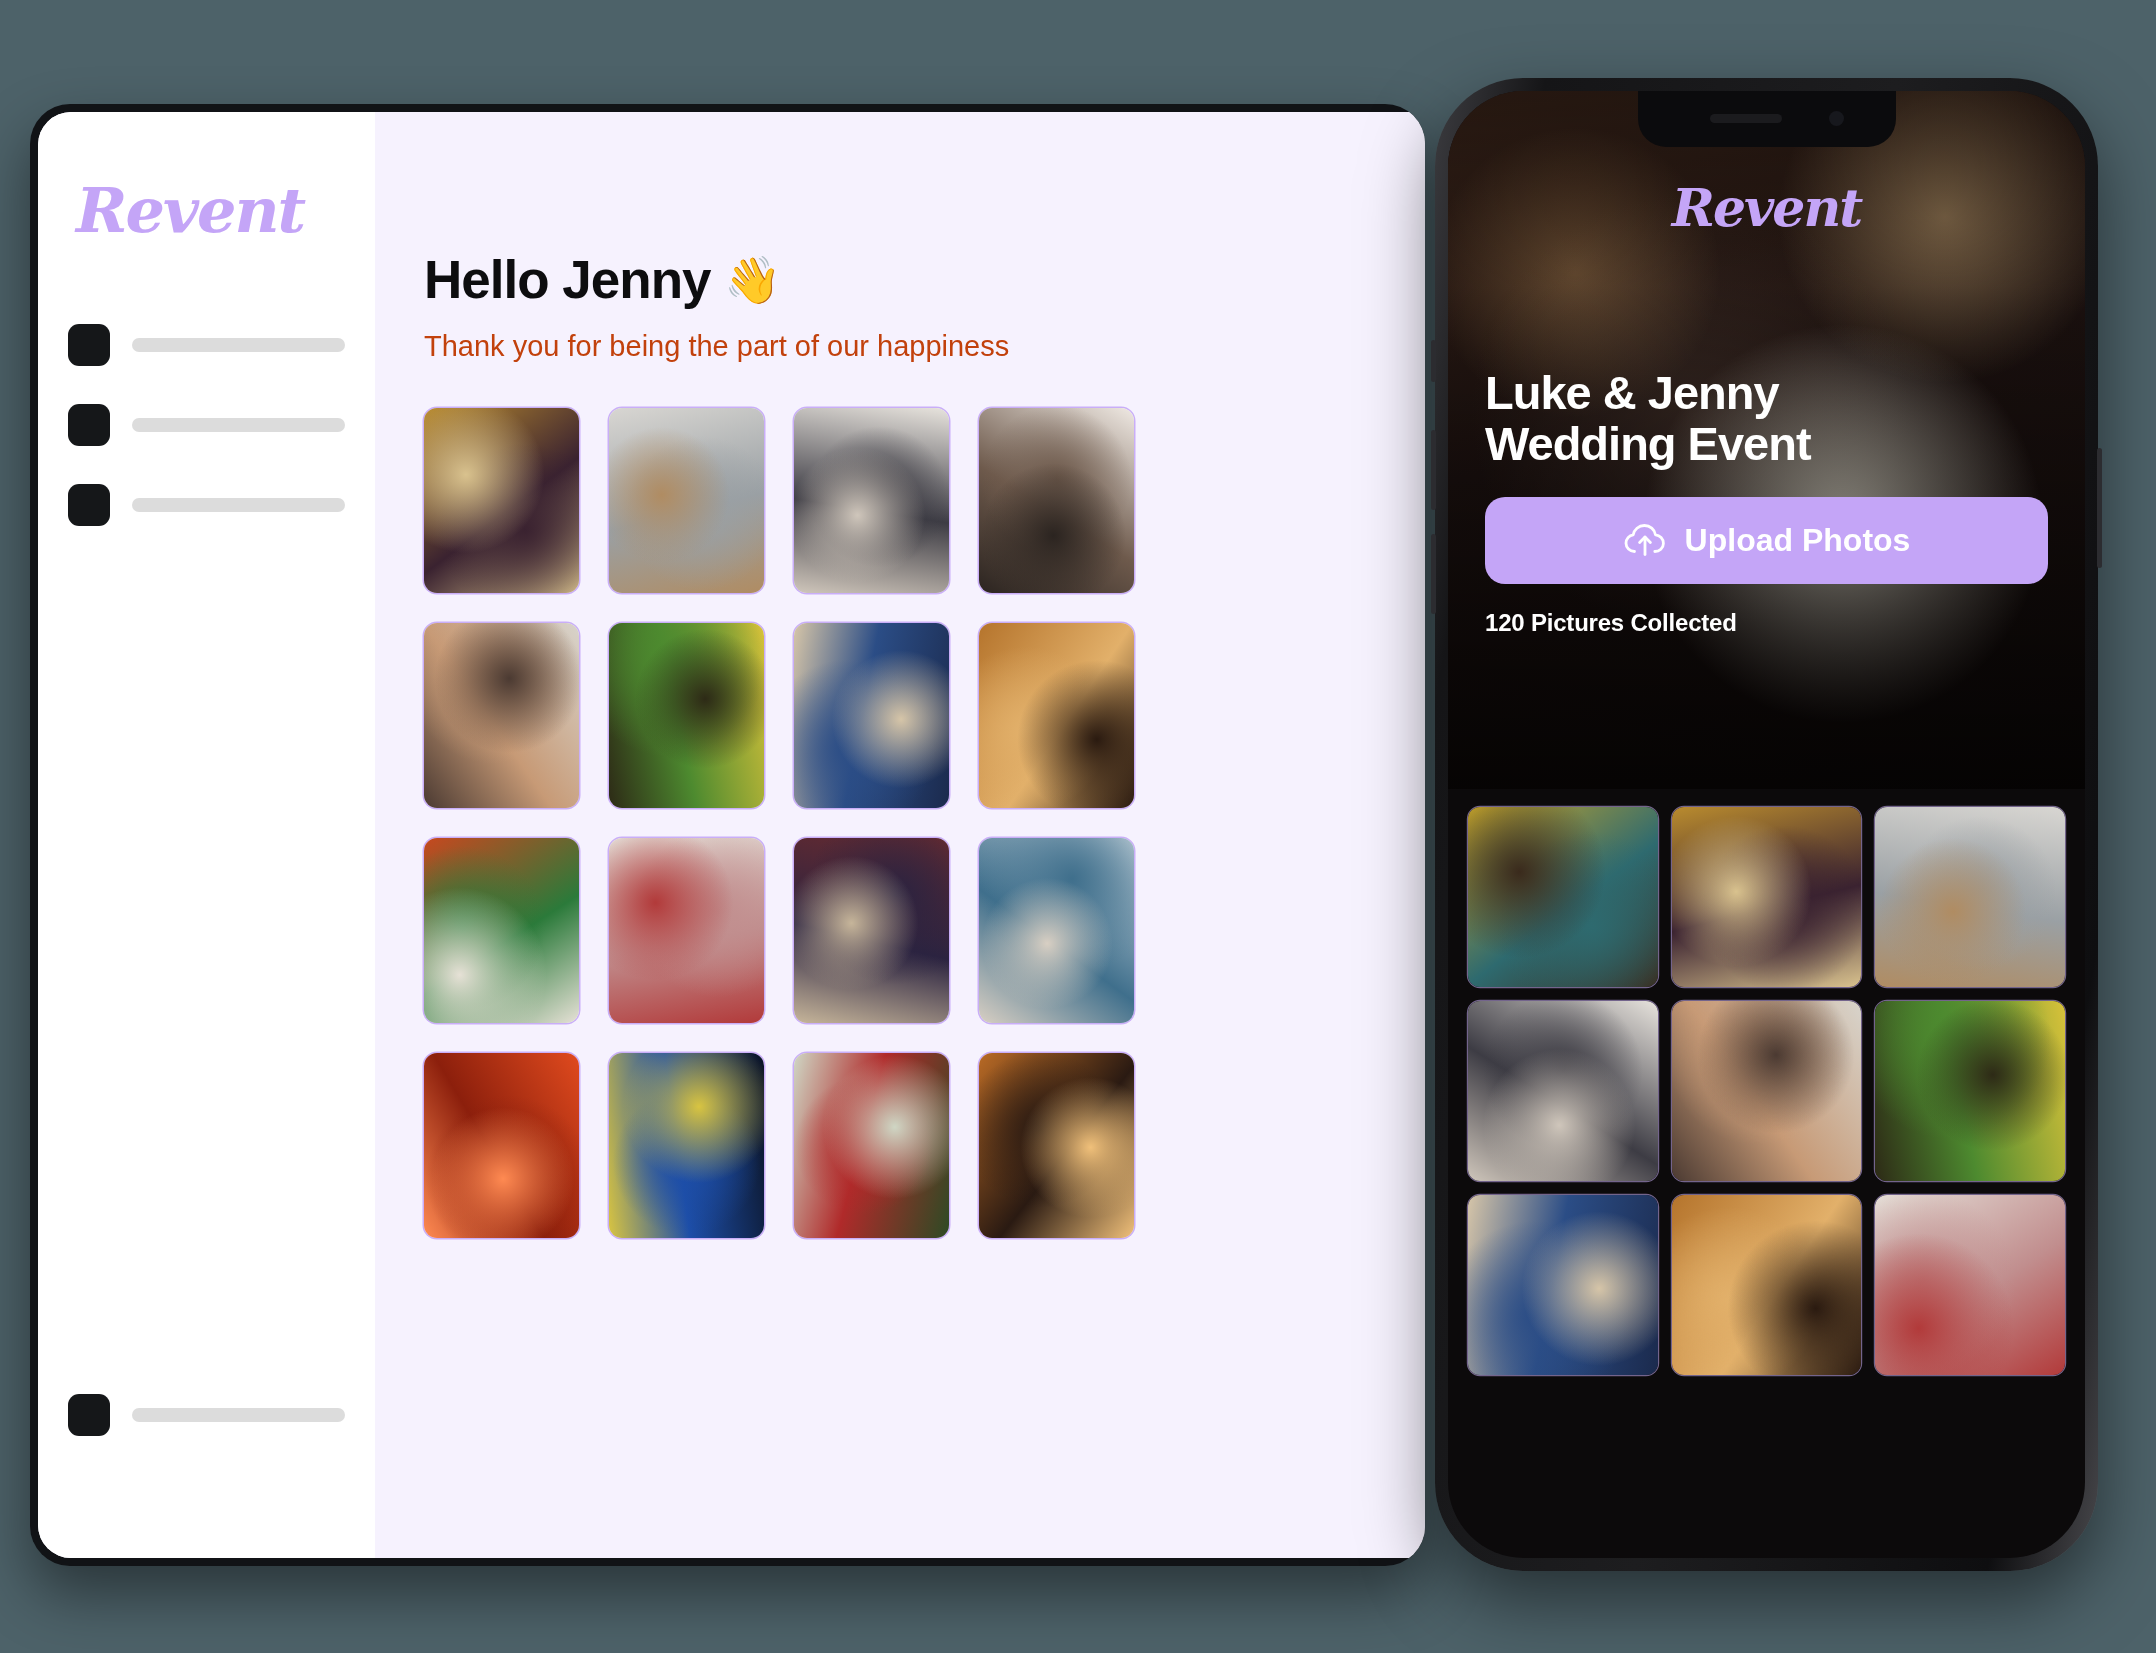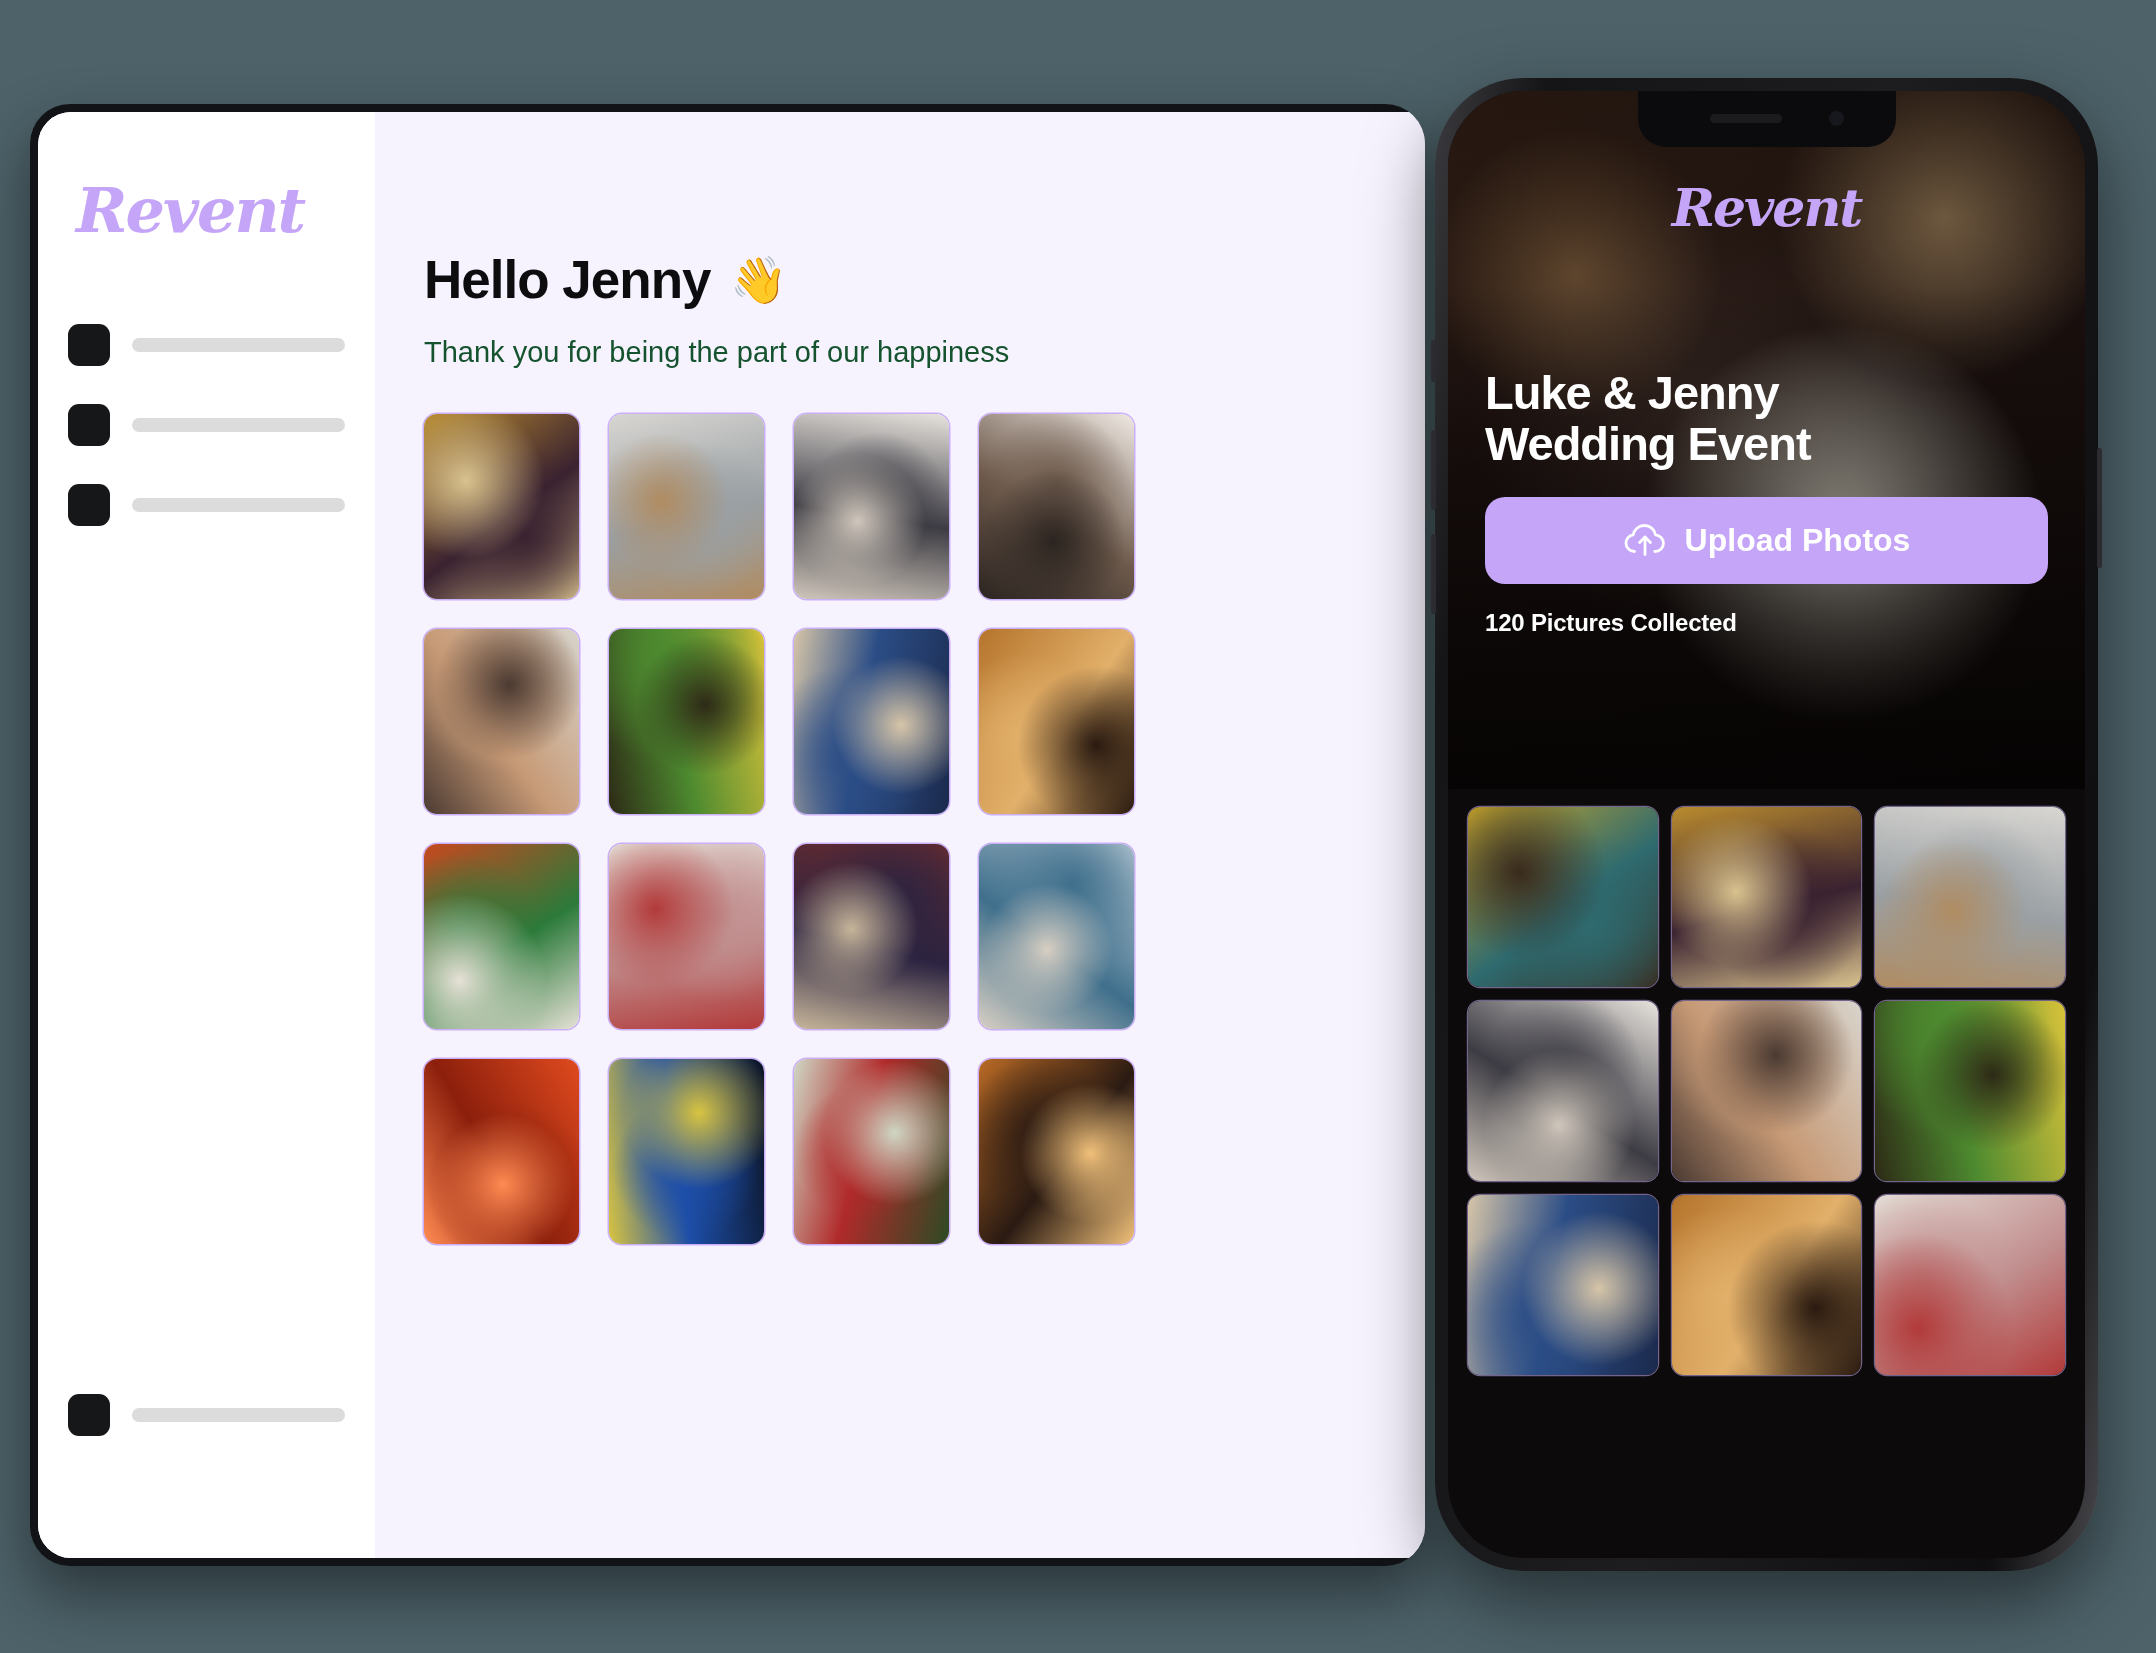--- a/index.html
+++ b/index.html
@@ -70,26 +70,26 @@
   
   .main {
     flex: 1 1 auto;
     background: #f6f2fe;
     padding: 140px 0 0 49px;
     overflow: hidden;
   }
   .greeting {
     font-size: 53px; font-weight: 700; color: #0d0d0f;
     letter-spacing: -1px; line-height: 1.05;
-    display: flex; align-items: center; gap: 20px;
+    display: flex; align-items: center; gap: 14px;
   }
   .wave { font-size: 46px; }
   .subtitle {
-    margin-top: 28px;
-    font-size: 29px; color: #14532d; font-weight: 400;
+    margin-top: 22px;
+    font-size: 29px; color: #c2410c; font-weight: 400;
   }
   .upload-btn {
     margin-top: 39px;
     display: inline-flex; align-items: center; gap: 20px;
     background: #c4a5f7;
     color: #ffffff;
     border: none;
     border-radius: 18px;
     padding: 25px 36px;
     font-size: 30px; font-weight: 700;

